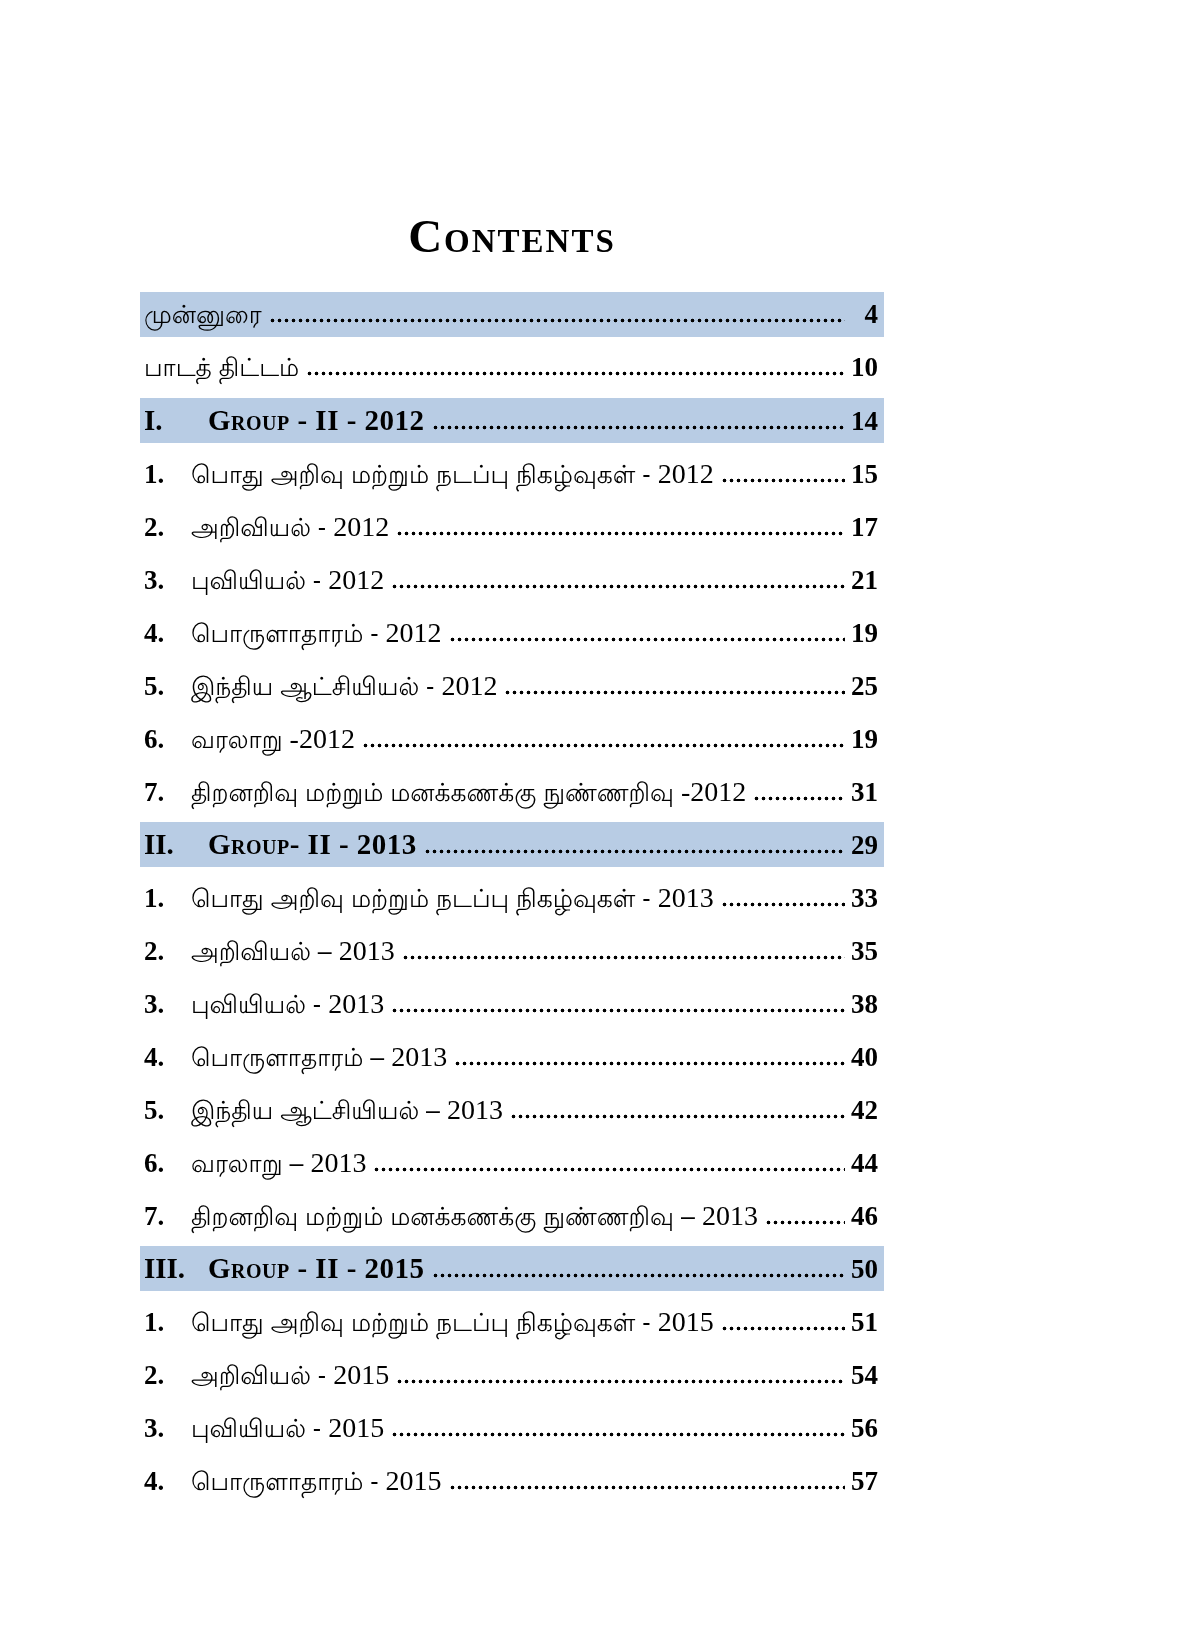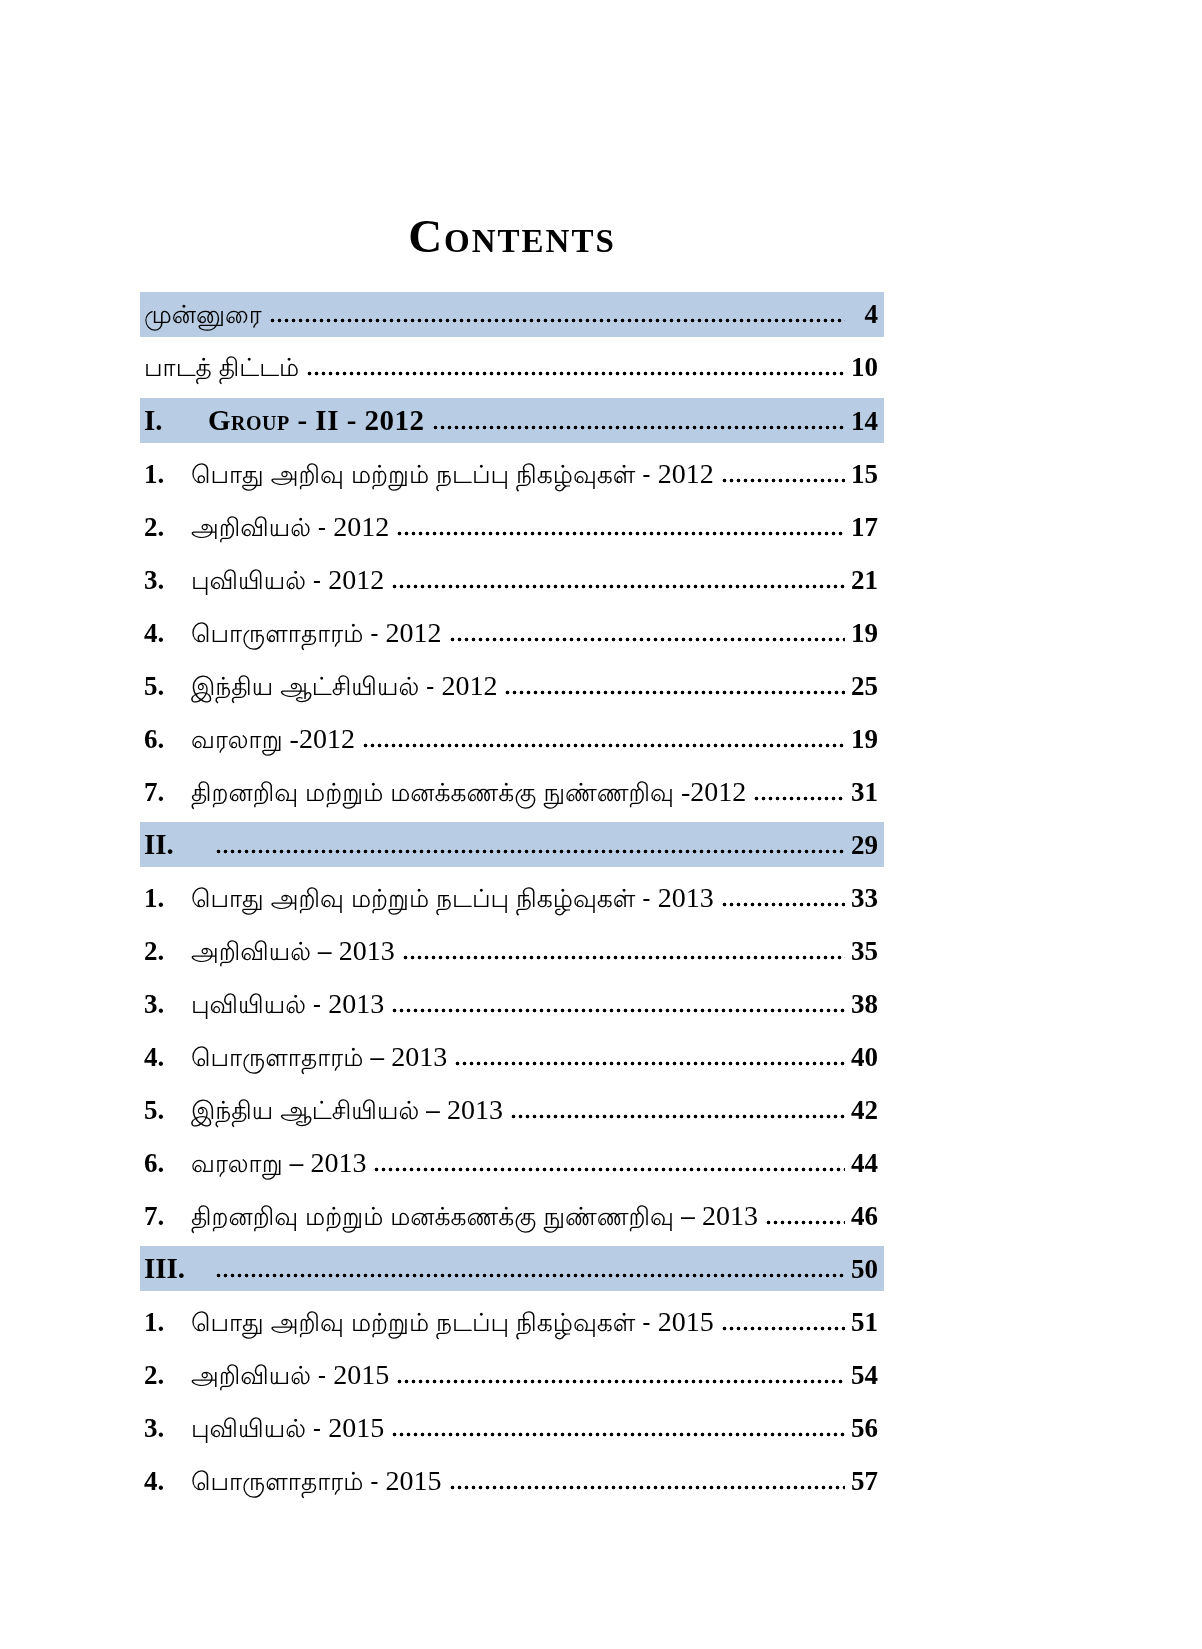--- a/index.html
+++ b/index.html
@@ -150,20 +150,21 @@
         </div>
         <div class="row item">
           <span class="num">7.</span>
           <span class="label">திறனறிவு மற்றும் மனக்கணக்கு நுண்ணறிவு</span>
           <span class="year">-2012</span>
           <span class="leader"></span>
           <span class="pg">31</span>
         </div>
         <div class="row section hl">
           <span class="num">II.</span>
+          <span class="label">Group- II - 2013</span>
           <span class="leader"></span>
           <span class="pg">29</span>
         </div>
         <div class="row item">
           <span class="num">1.</span>
           <span class="label">பொது அறிவு மற்றும் நடப்பு நிகழ்வுகள் -</span>
           <span class="year">2013</span>
           <span class="leader"></span>
           <span class="pg">33</span>
         </div>
@@ -204,20 +205,21 @@
         </div>
         <div class="row item">
           <span class="num">7.</span>
           <span class="label">திறனறிவு மற்றும் மனக்கணக்கு நுண்ணறிவு –</span>
           <span class="year">2013</span>
           <span class="leader"></span>
           <span class="pg">46</span>
         </div>
         <div class="row section hl">
           <span class="num">III.</span>
+          <span class="label">Group - II - 2015</span>
           <span class="leader"></span>
           <span class="pg">50</span>
         </div>
         <div class="row item">
           <span class="num">1.</span>
           <span class="label">பொது அறிவு மற்றும் நடப்பு நிகழ்வுகள் -</span>
           <span class="year">2015</span>
           <span class="leader"></span>
           <span class="pg">51</span>
         </div>

